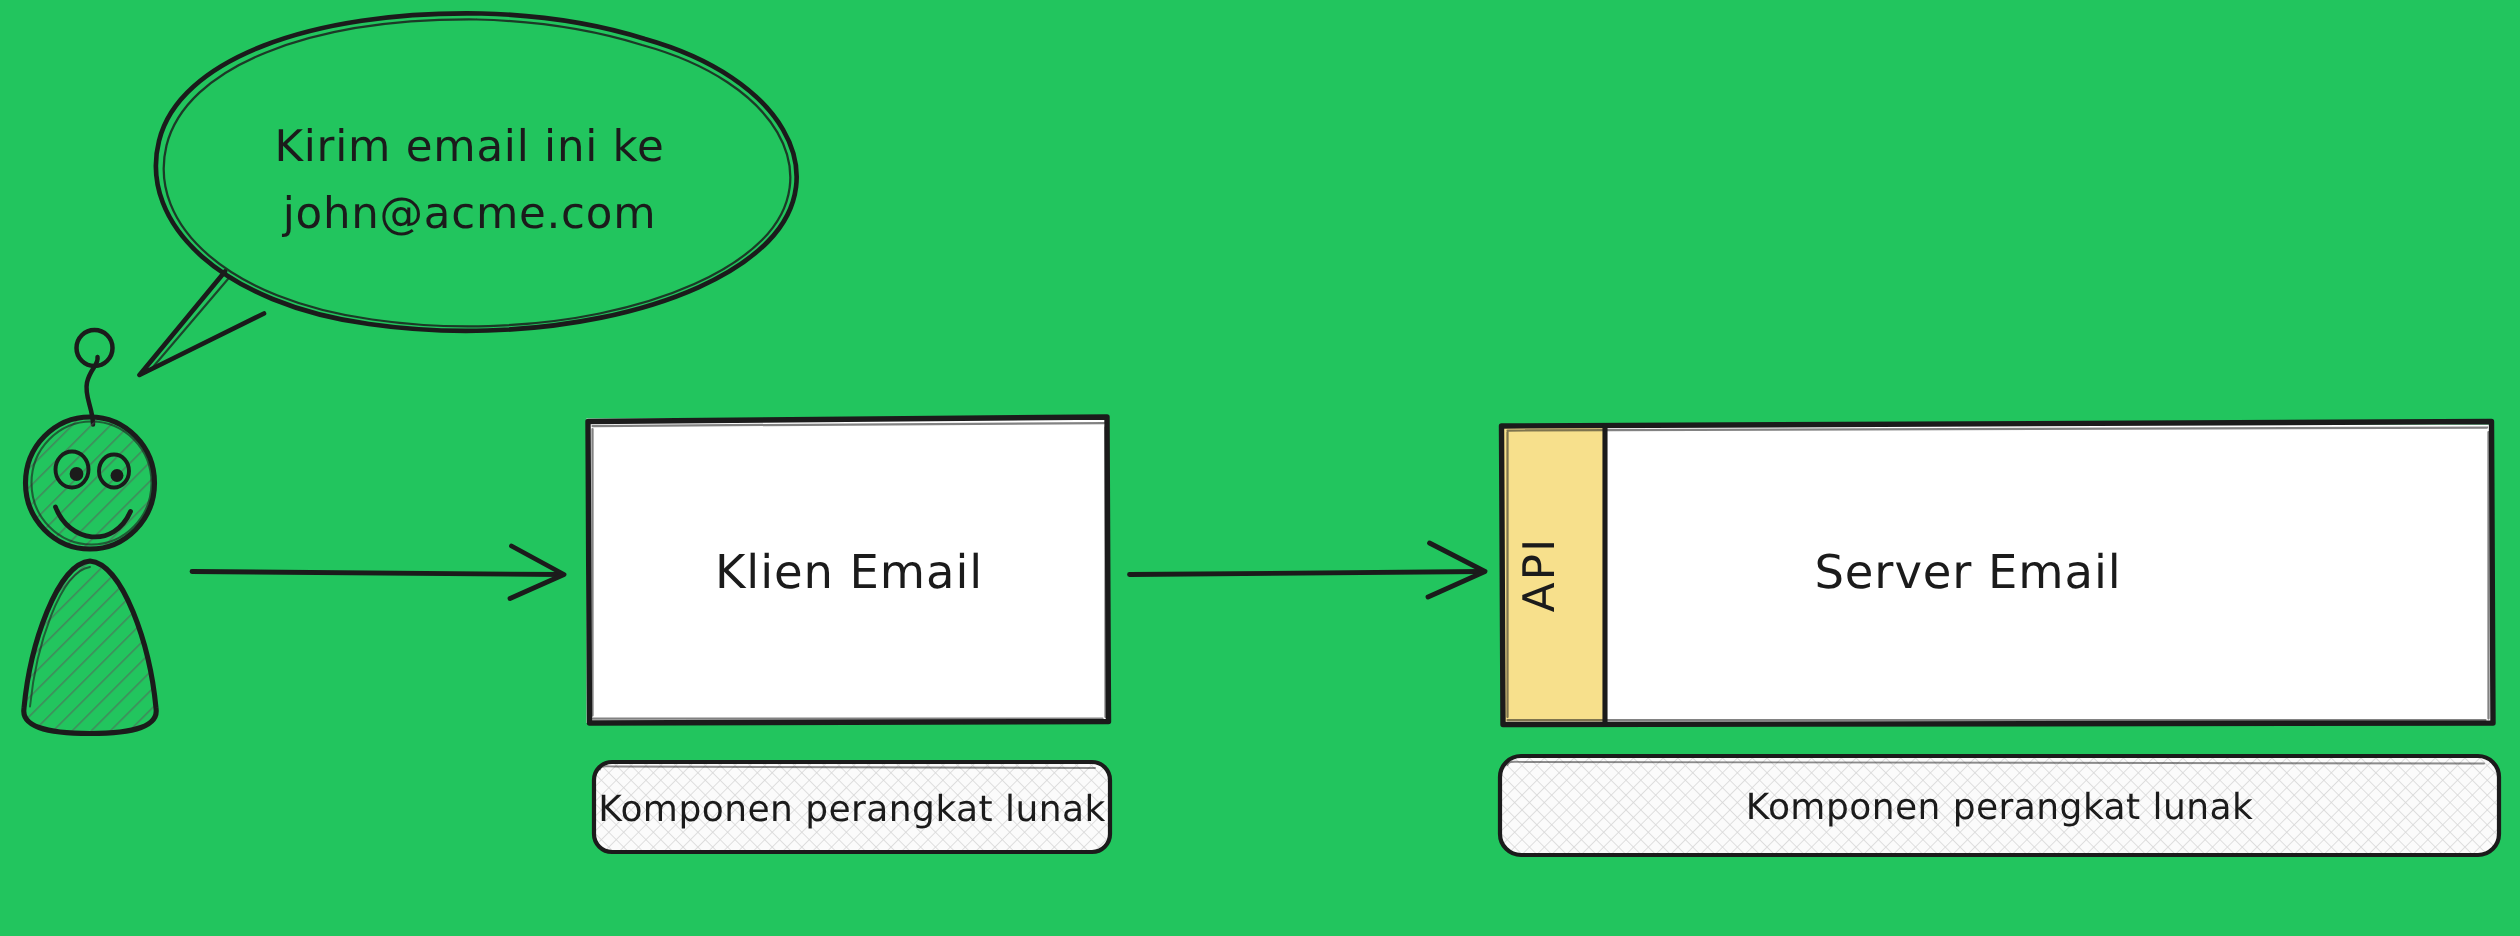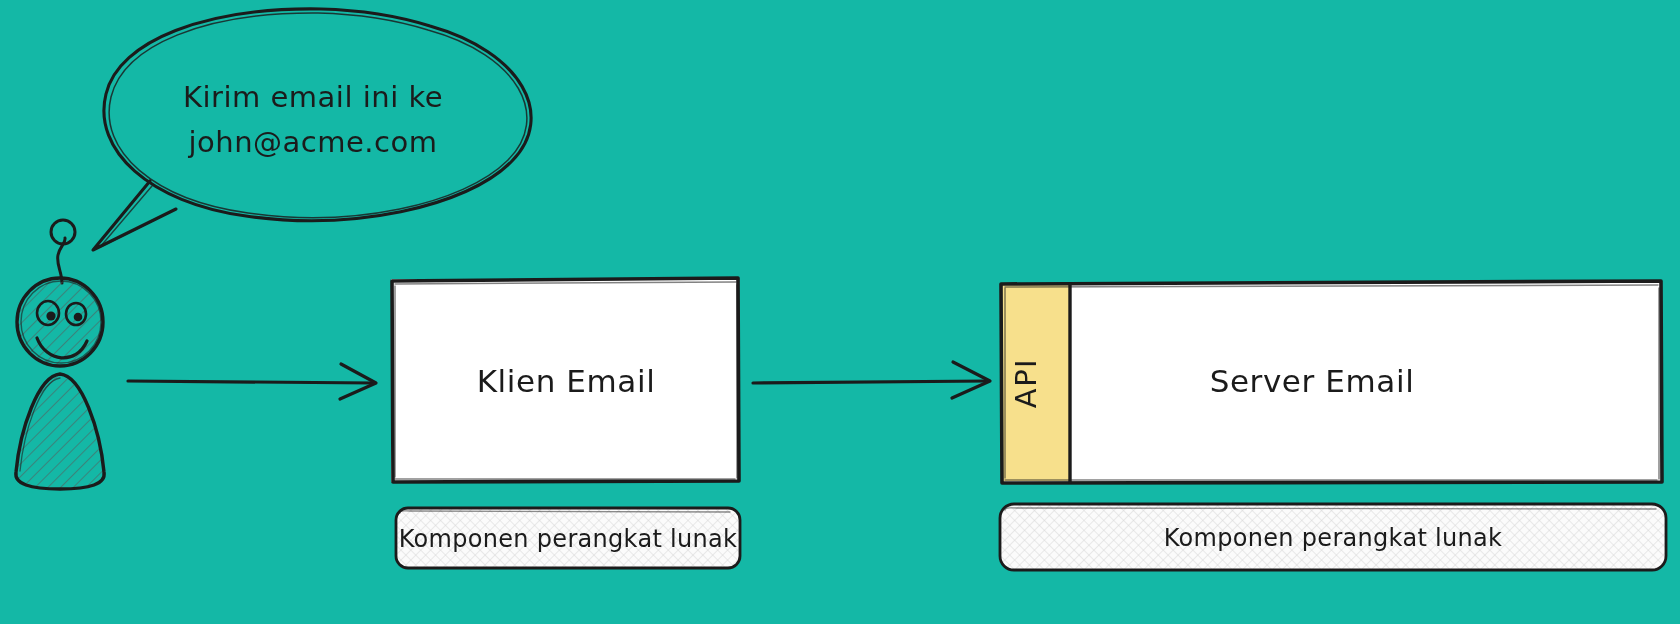--- a/index.html
+++ b/index.html
@@ -8,21 +8,21 @@
     padding: 0;
     background: #ffffff;
   }
   body {
     font-family: "DejaVu Sans", sans-serif;
   }
   #canvas {
     position: relative;
     width: 1680px;
     height: 624px;
-    background: #14b8a6;
+    background: #22c55e;
     overflow: hidden;
   }
   #canvas svg.layer {
     position: absolute;
     top: 0;
     left: 0;
     width: 1680px;
     height: 624px;
   }
   .hand-text {

